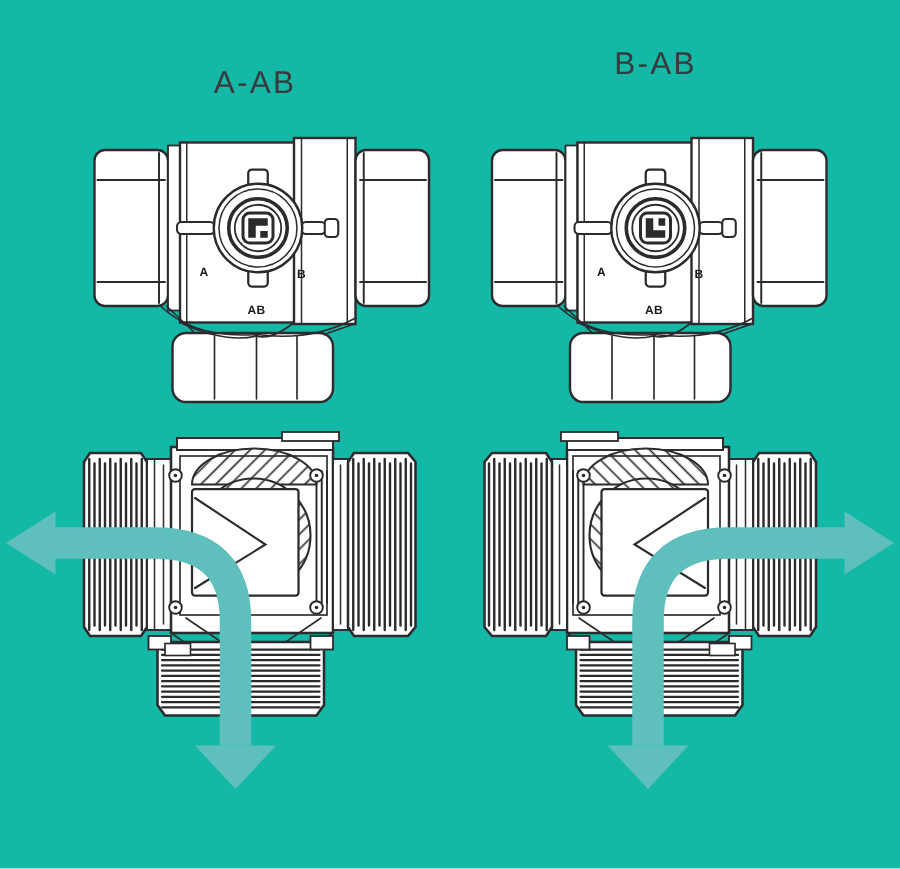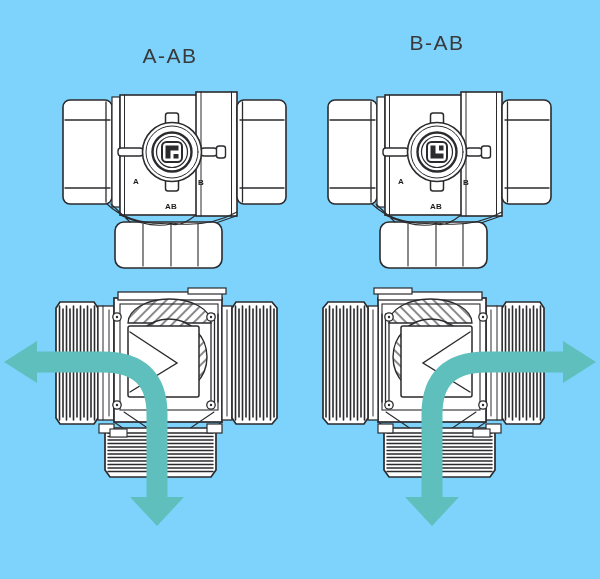--- a/index.html
+++ b/index.html
@@ -1,17 +1,17 @@
 <!DOCTYPE html>
 <html><head>
 <meta charset="utf-8">
 <style>
   html,body{margin:0;padding:0;background:#fff;}
   .canvas{
-    position:relative;width:600px;height:579px;background:#7dd3fc;overflow:hidden;
+    position:relative;width:600px;height:579px;background:#14b8a6;overflow:hidden;
     font-family:"Liberation Sans",sans-serif;
   }
   .canvas svg{position:absolute;left:0;top:0;}
   .title{
     position:absolute;transform:translateX(-50%);
     font-size:21px;font-weight:400;letter-spacing:1.5px;color:#3a3a3c;
     white-space:nowrap;line-height:1;
   }
   .port-label{
     position:absolute;transform:translate(-50%,-50%);

